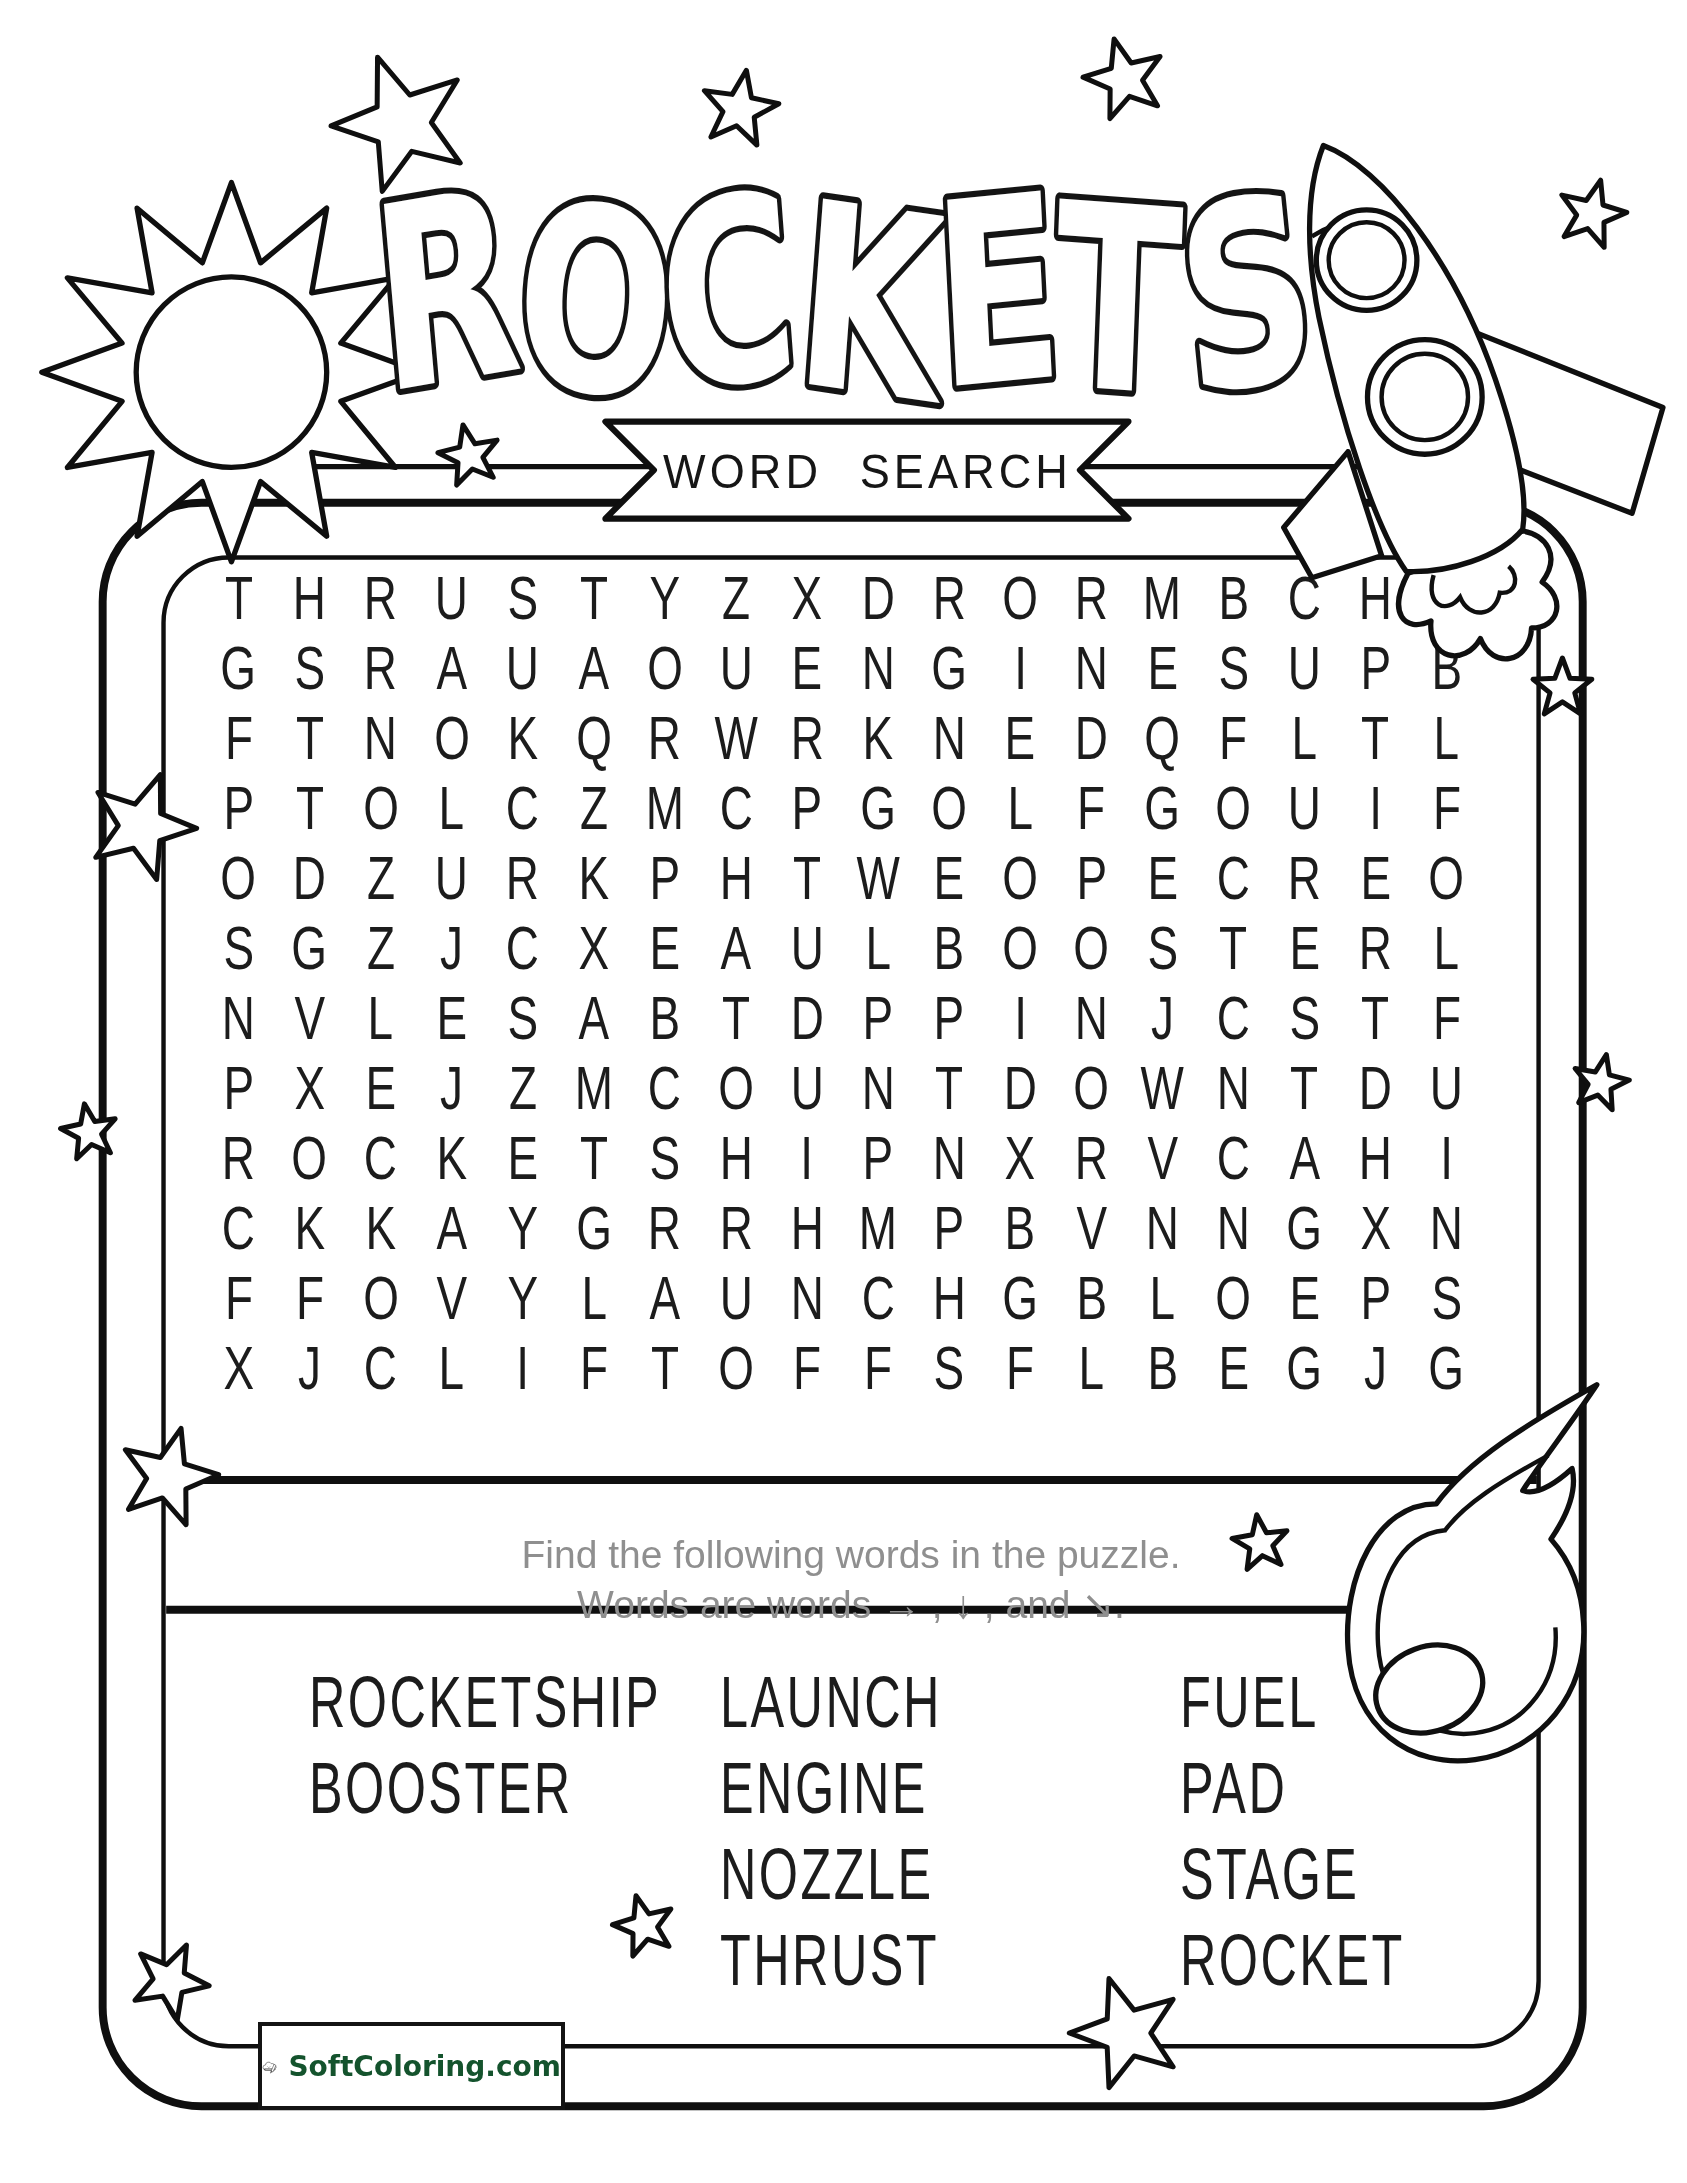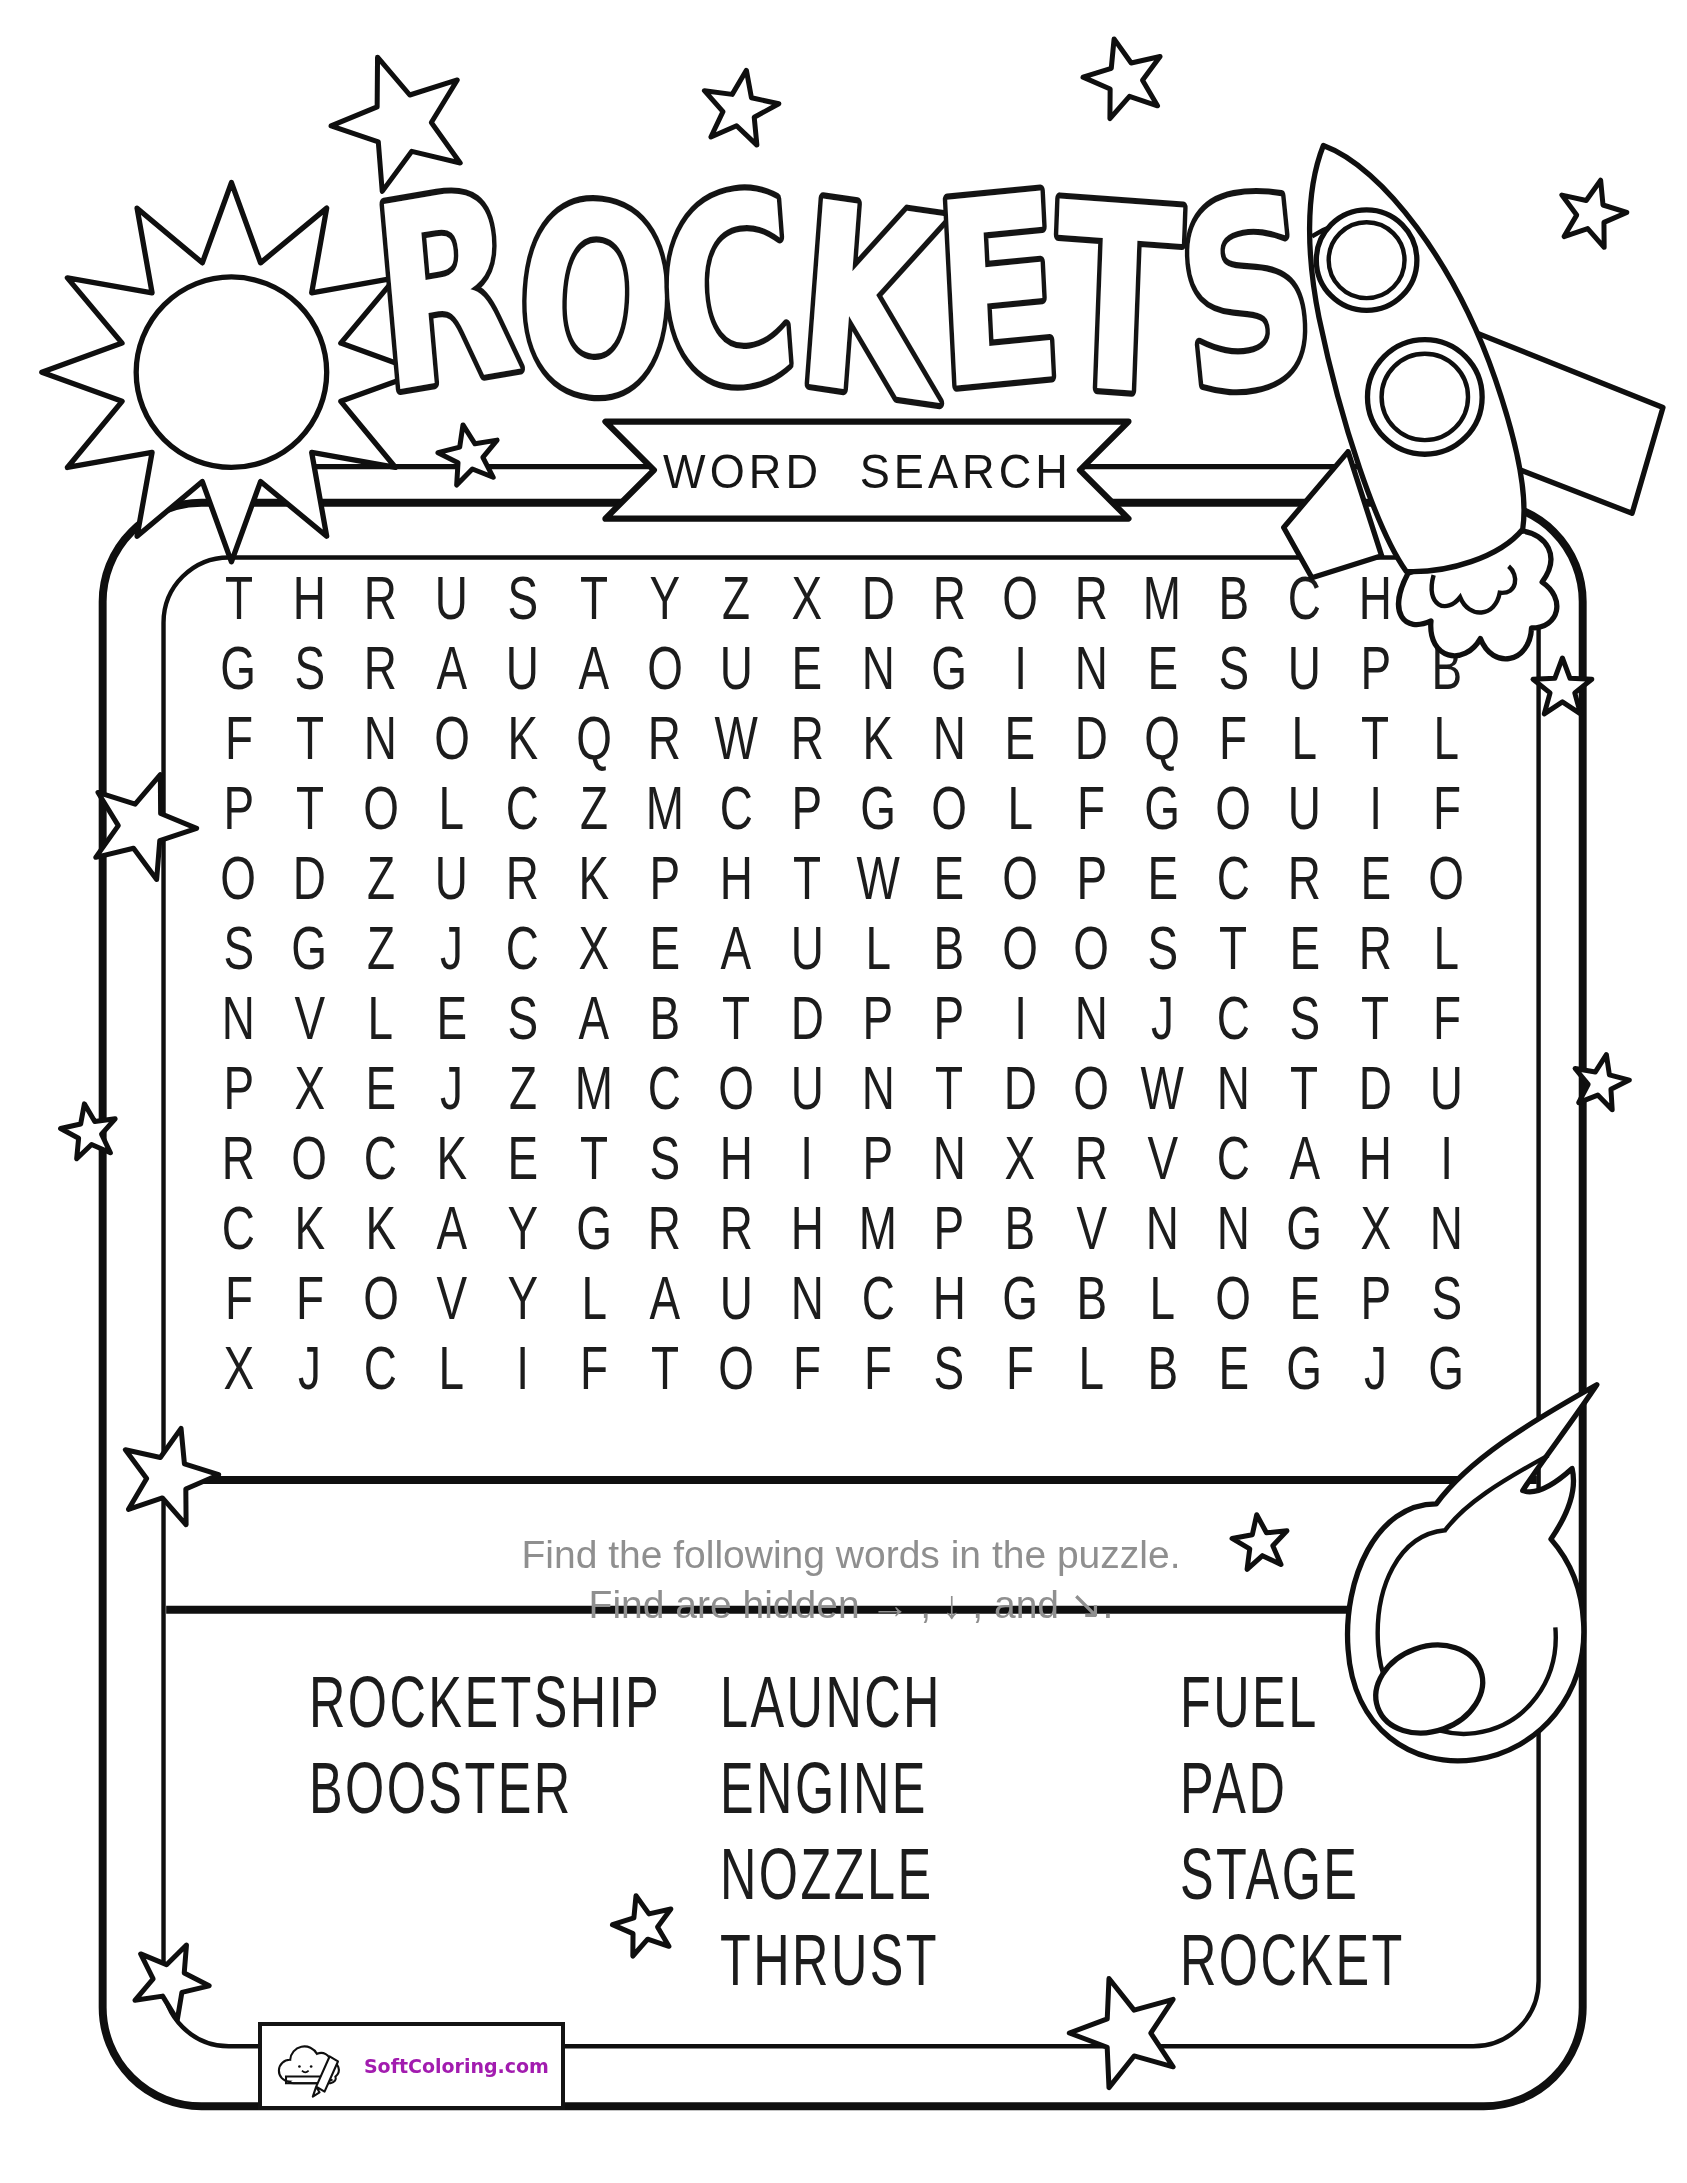--- a/index.html
+++ b/index.html
@@ -28,21 +28,21 @@
 
   
   #banner-text{position:absolute;left:618px;top:422px;width:499px;height:97px;z-index:4;
       display:flex;align-items:center;justify-content:center;color:#161616;
       font-size:49px;letter-spacing:4.4px;word-spacing:23px;transform:scaleX(0.92);}
 
   
   #logo-box{position:absolute;left:258px;top:2022px;width:307px;height:88px;z-index:2;
       background:#fff;border:4.4px solid #141414;box-sizing:border-box;
       display:flex;align-items:center;justify-content:center;gap:8.8px;}
-  #logo-text{font-family:"DejaVu Sans",sans-serif;font-weight:bold;font-size:19px;color:#a21caf;}
+  #logo-text{font-family:"DejaVu Sans",sans-serif;font-weight:bold;font-size:28px;color:#14532d;}
 
   
   .ink{stroke:#0f0f0f;fill:#ffffff;}
   .ink-line{stroke:#0f0f0f;fill:none;}
   .title-letter{font-family:"DejaVu Sans",sans-serif;font-weight:700;font-size:290px;
       fill:#ffffff;stroke:#141414;stroke-width:14px;paint-order:stroke;stroke-linejoin:round;}
 </style>
 </head>
 <body>
 
@@ -701,21 +701,21 @@
       <div class="cell">
         <span class="cg">J</span>
       </div>
       <div class="cell">
         <span class="cg">G</span>
       </div>
     </div>
 
   <div id="instructions">
     <div>Find the following words in the puzzle.</div>
-    <div>Find are hidden → , ↓ , and ↘.</div>
+    <div>Words are words → , ↓ , and ↘.</div>
   </div>
 
   <div class="word-col" id="wc1">
       <div class="word">
         <span class="wc">ROCKETSHIP</span>
       </div>
       <div class="word">
         <span class="wc">BOOSTER</span>
       </div>
     </div>

